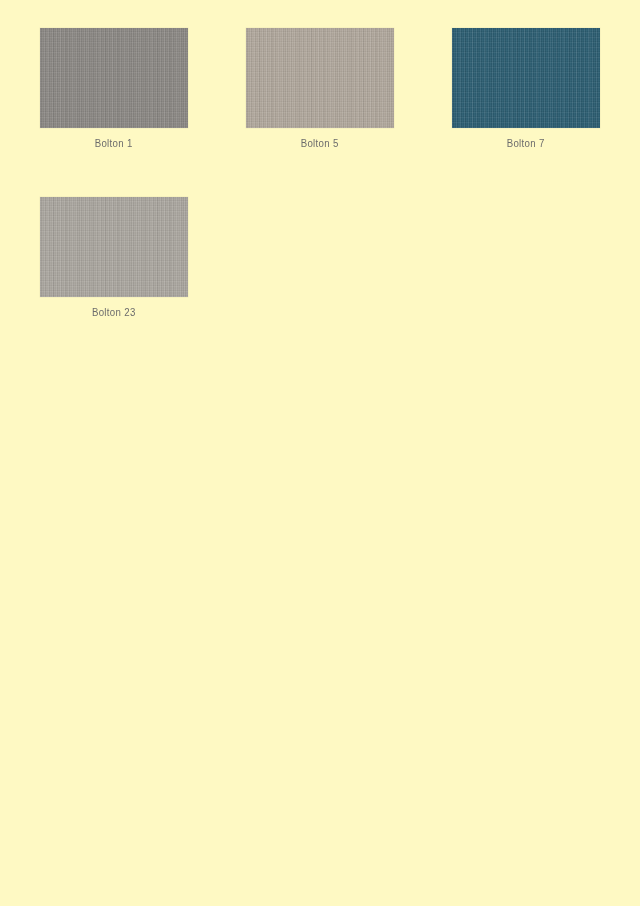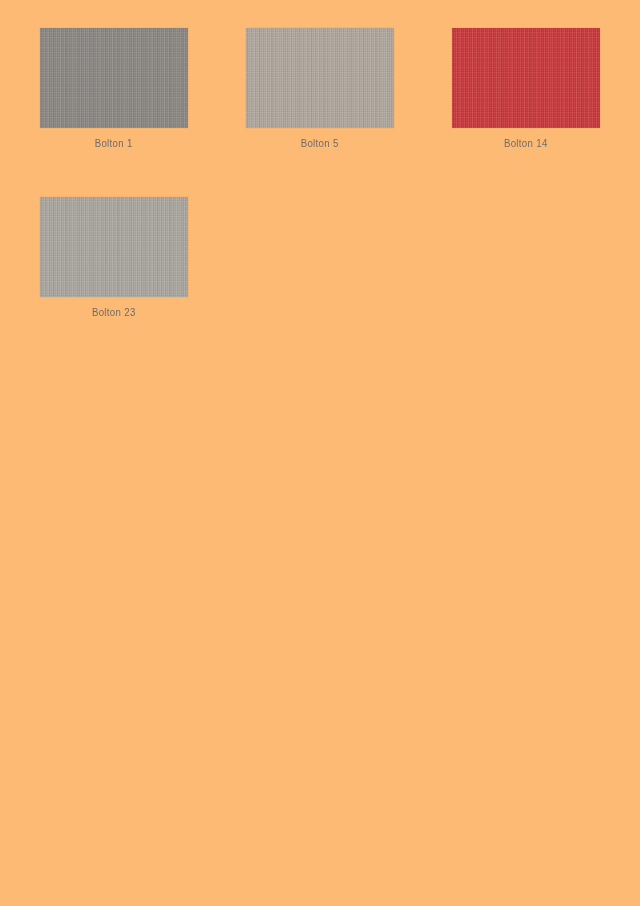--- a/index.html
+++ b/index.html
@@ -102,32 +102,32 @@
     color: #6c6c6c;
     text-align: center;
     line-height: 1.2;
     transform: scaleX(0.92);
     white-space: nowrap;
   }
 </style>
 </head>
 <body style="background: rgb(251, 251, 249);">
 
-<div id="swatch-board" style="background: #fdba74;">
+<div id="swatch-board" style="background: #fef9c3;">
   <div class="swatch-grid">
       <div class="swatch-cell">
         <div class="swatch-chip" style="background-color: rgb(139, 136, 132);"></div>
         <div class="swatch-label">Bolton 1</div>
       </div>
       <div class="swatch-cell">
         <div class="swatch-chip" style="background-color: rgb(176, 167, 156);"></div>
         <div class="swatch-label">Bolton 5</div>
       </div>
       <div class="swatch-cell">
-        <div class="swatch-chip" style="background-color: rgb(201, 57, 59);"></div>
-        <div class="swatch-label">Bolton 14</div>
+        <div class="swatch-chip" style="background-color: rgb(45, 94, 114);"></div>
+        <div class="swatch-label">Bolton 7</div>
       </div>
       <div class="swatch-cell">
         <div class="swatch-chip" style="background-color: rgb(170, 166, 159);"></div>
         <div class="swatch-label">Bolton 23</div>
       </div>
     </div>
 </div>
 
 </body></html>

